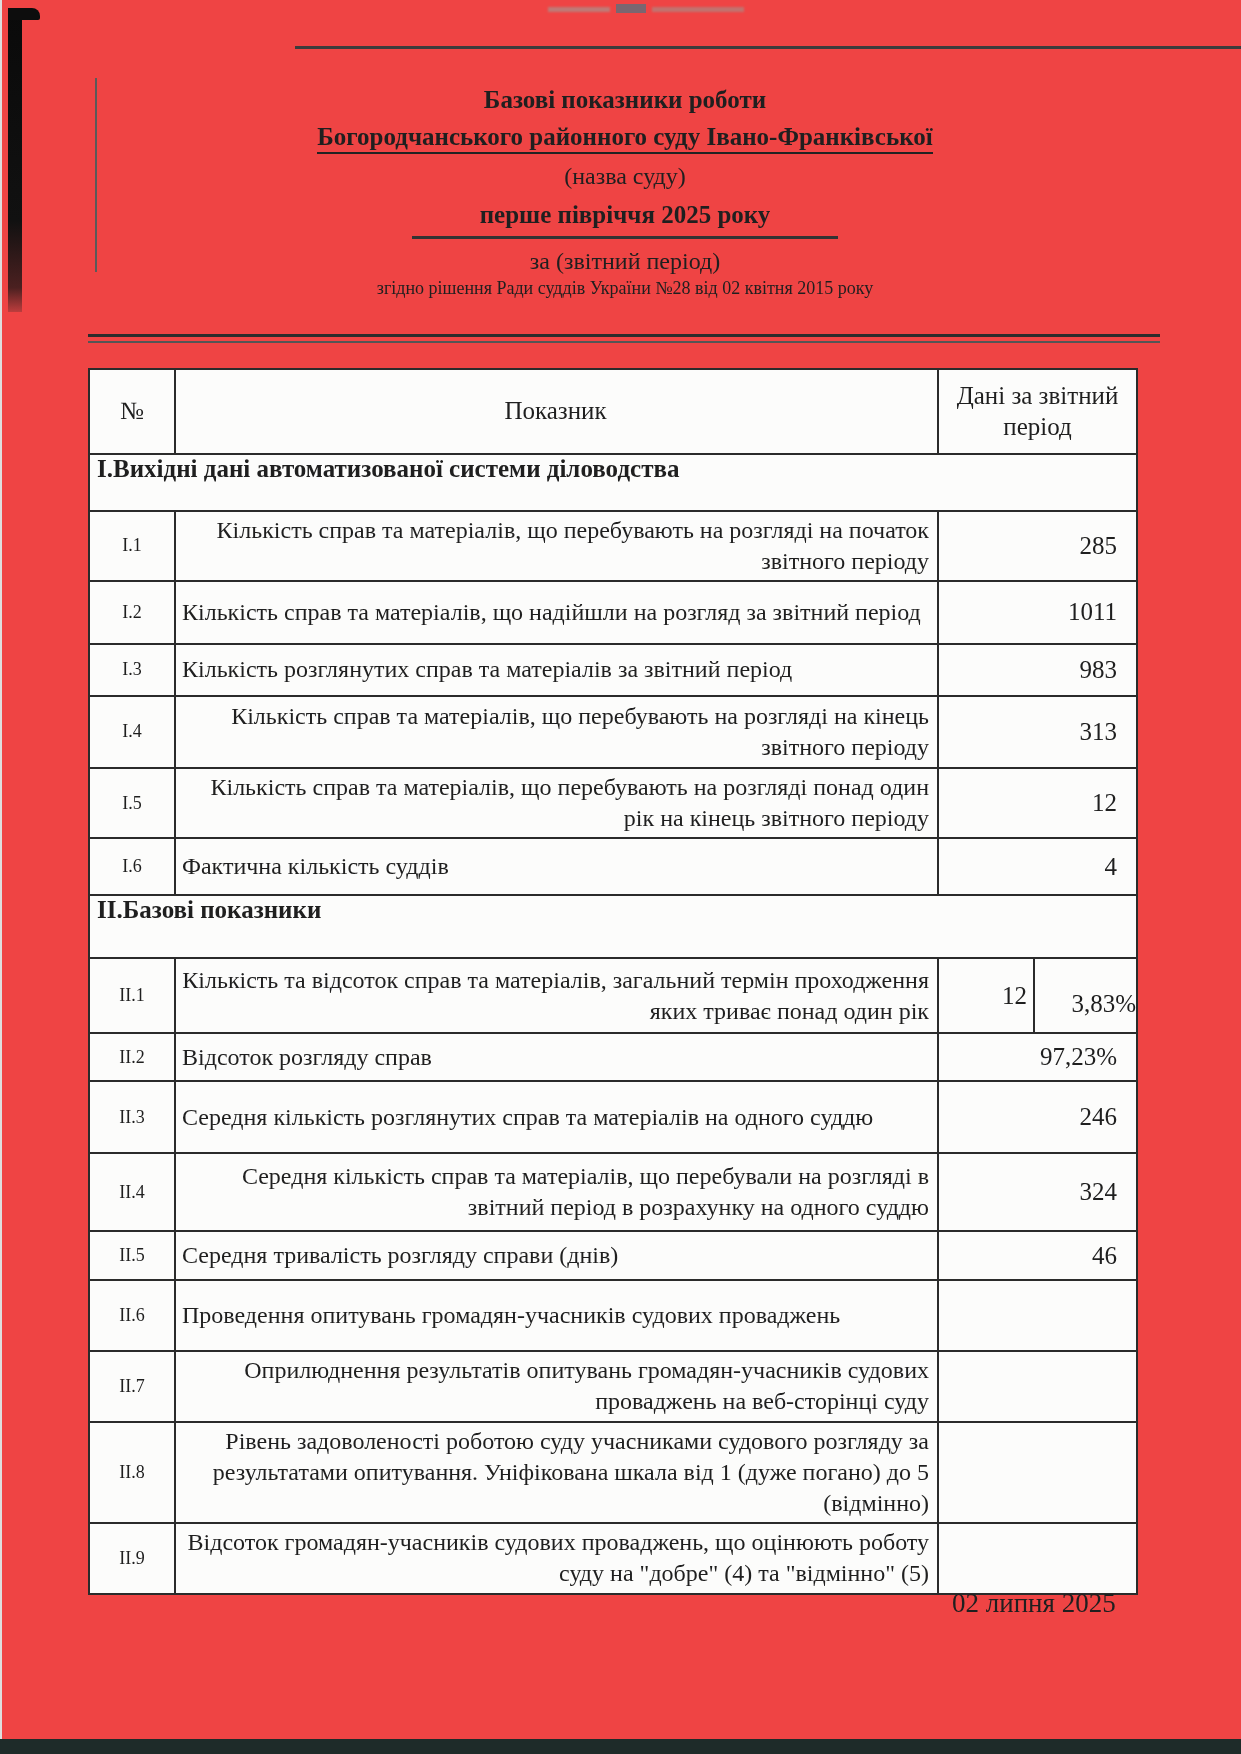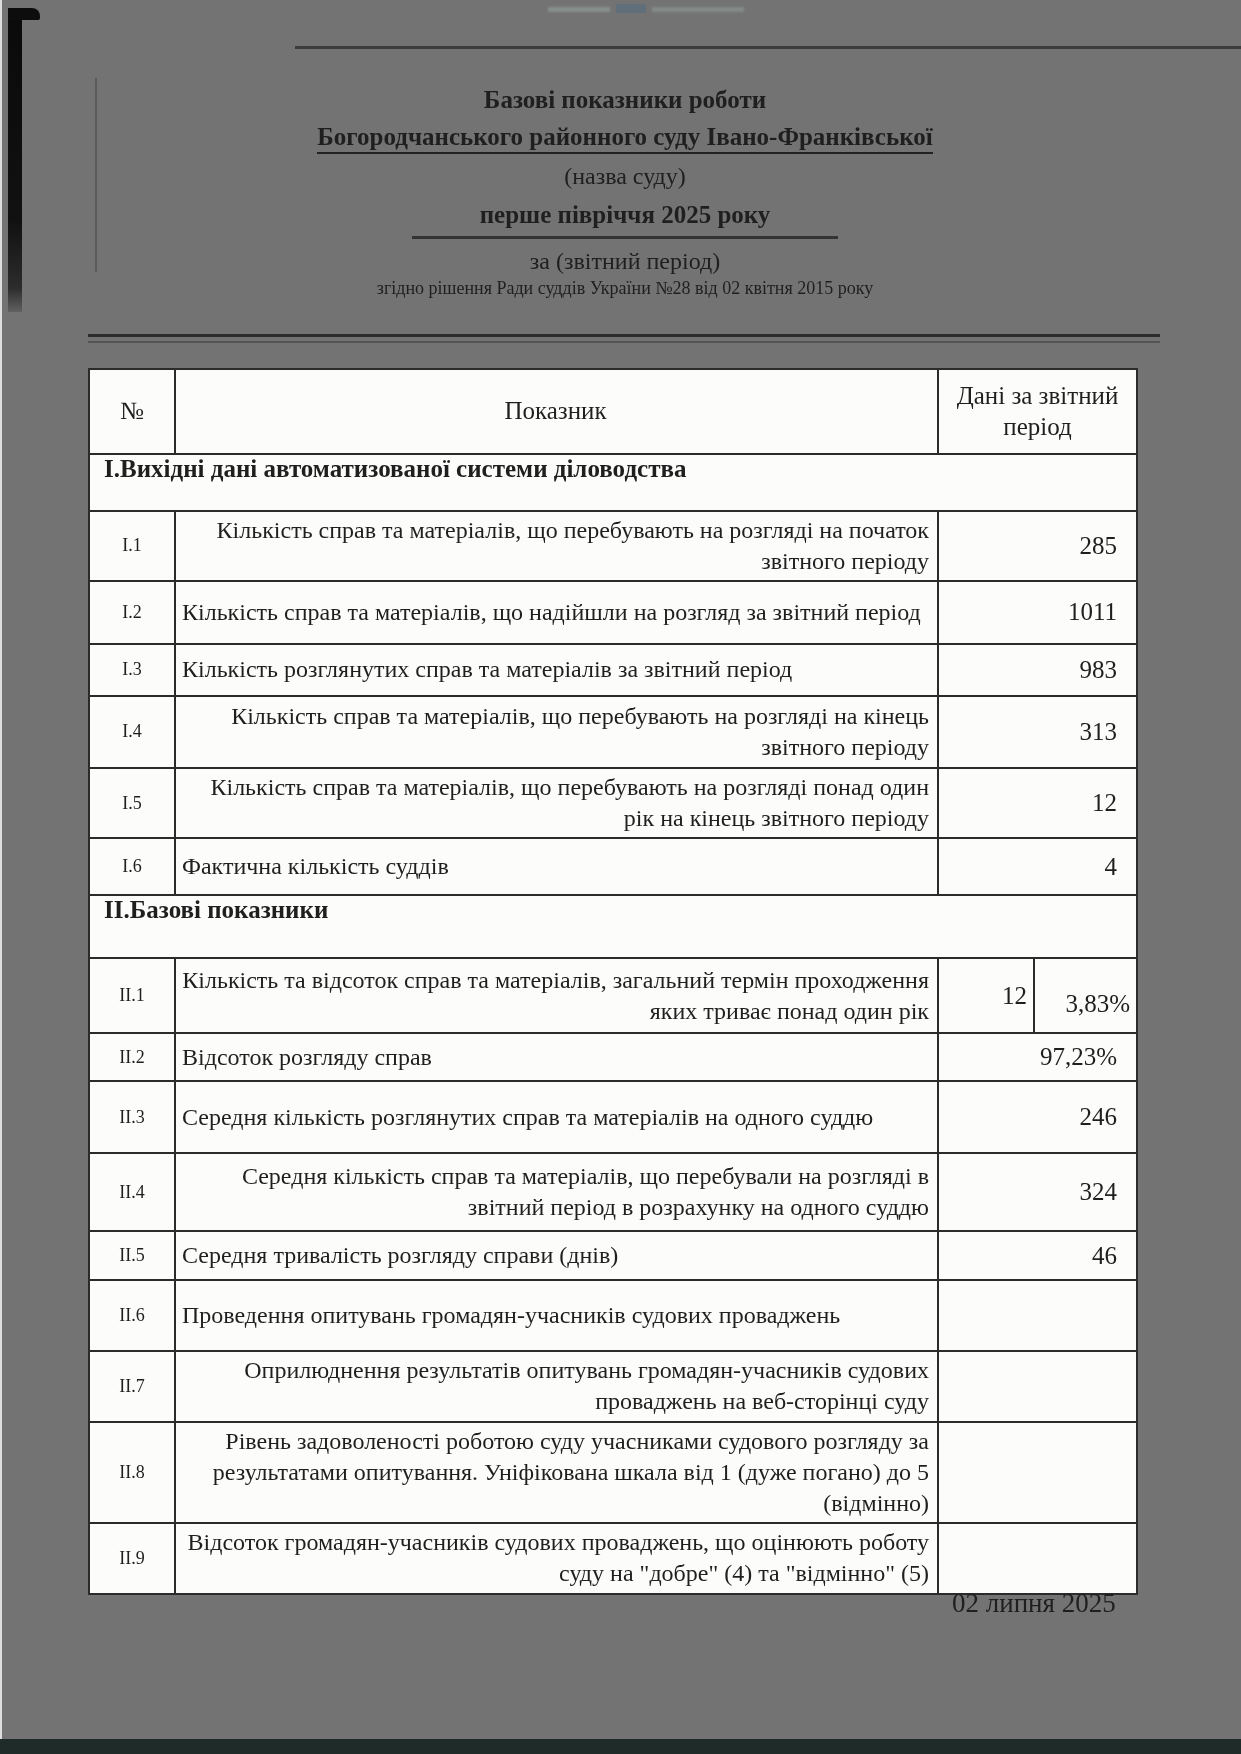--- a/index.html
+++ b/index.html
@@ -1,20 +1,20 @@
 <!DOCTYPE html>
 <html><head>
 <meta charset="utf-8">
 <style>
   html,body{margin:0;padding:0;background:#e9e9e9;}
   .page{
     position:relative;
     width:1241px;height:1754px;
     margin:0 auto;
-    background:#737373;
+    background:#ef4444;
     font-family:"Liberation Serif","DejaVu Serif",serif;
     color:#1f1f1f;
     overflow:hidden;
   }
   
   .corner-mark{position:absolute;left:8px;top:8px;width:14px;height:304px;
     background:linear-gradient(to bottom,#0a0a0a 0%,#111 70%,rgba(20,20,20,.75) 92%,rgba(40,40,40,.25) 100%);}
   .corner-cap{position:absolute;left:8px;top:8px;width:32px;height:12px;background:#0d0d0d;border-radius:0 8px 2px 0;}
   .top-smudge1{position:absolute;left:548px;top:7px;width:62px;height:5px;background:#97a7a1;opacity:.55;filter:blur(1px);}
   .top-smudge2{position:absolute;left:616px;top:4px;width:30px;height:9px;background:#5d6f7c;opacity:.8;filter:blur(.5px);}
@@ -38,26 +38,26 @@
   .h-t6{position:absolute;left:95px;top:278px;width:1060px;text-align:center;font-size:18px;}
   
   .tbl{position:absolute;left:88px;top:368px;width:1050px;border:2px solid #2b2b2b;background:#fcfcfb;box-sizing:border-box;}
   .tr{display:flex;border-bottom:2px solid #2b2b2b;box-sizing:border-box;align-items:stretch;}
   .tr:last-child{border-bottom:none;}
   .c-num{width:86px;flex:0 0 86px;border-right:2px solid #2b2b2b;display:flex;align-items:center;justify-content:center;font-size:18px;box-sizing:border-box;}
   .c-ind{flex:1 1 auto;border-right:2px solid #2b2b2b;display:flex;align-items:center;padding:3px 8px 3px 6px;font-size:24px;line-height:1.3;box-sizing:border-box;text-align:right;}
   .c-val{width:197px;flex:0 0 197px;display:flex;align-items:center;justify-content:flex-end;padding-right:19px;font-size:25px;box-sizing:border-box;}
   .c-val-split{width:197px;flex:0 0 197px;display:flex;align-items:stretch;box-sizing:border-box;}
   .c-val-a{width:96px;flex:0 0 96px;border-right:2px solid #2b2b2b;display:flex;align-items:center;justify-content:flex-end;padding-right:6px;font-size:25px;box-sizing:border-box;}
-  .c-val-b{flex:1 1 auto;display:flex;align-items:center;justify-content:flex-end;padding-right:6px;font-size:25px;box-sizing:border-box;margin-top:16px;}
+  .c-val-b{flex:1 1 auto;display:flex;align-items:center;justify-content:flex-end;font-size:25px;box-sizing:border-box;margin-top:16px;}
   .tr-head .c-num,.tr-head .c-ind,.tr-head .c-val{font-size:25px;}
   .tr-head .c-ind{justify-content:center;text-align:center;}
   .tr-head .c-val{justify-content:center;text-align:center;padding:10px 14px;line-height:1.25;}
   .tr-section{display:block;border-bottom:2px solid #2b2b2b;box-sizing:border-box;}
-  .tr-section .sec-title{display:flex;align-items:center;height:100%;font-weight:bold;font-size:25px;padding-left:14px;box-sizing:border-box;}
+  .tr-section .sec-title{display:flex;align-items:center;height:100%;font-weight:bold;font-size:25px;padding-left:7px;box-sizing:border-box;}
   
   .date{position:absolute;left:952px;top:1588px;font-size:27px;}
 </style>
 </head>
 <body>
 
 <div class="page">
 
   <div class="corner-mark"></div>
   <div class="corner-cap"></div>

